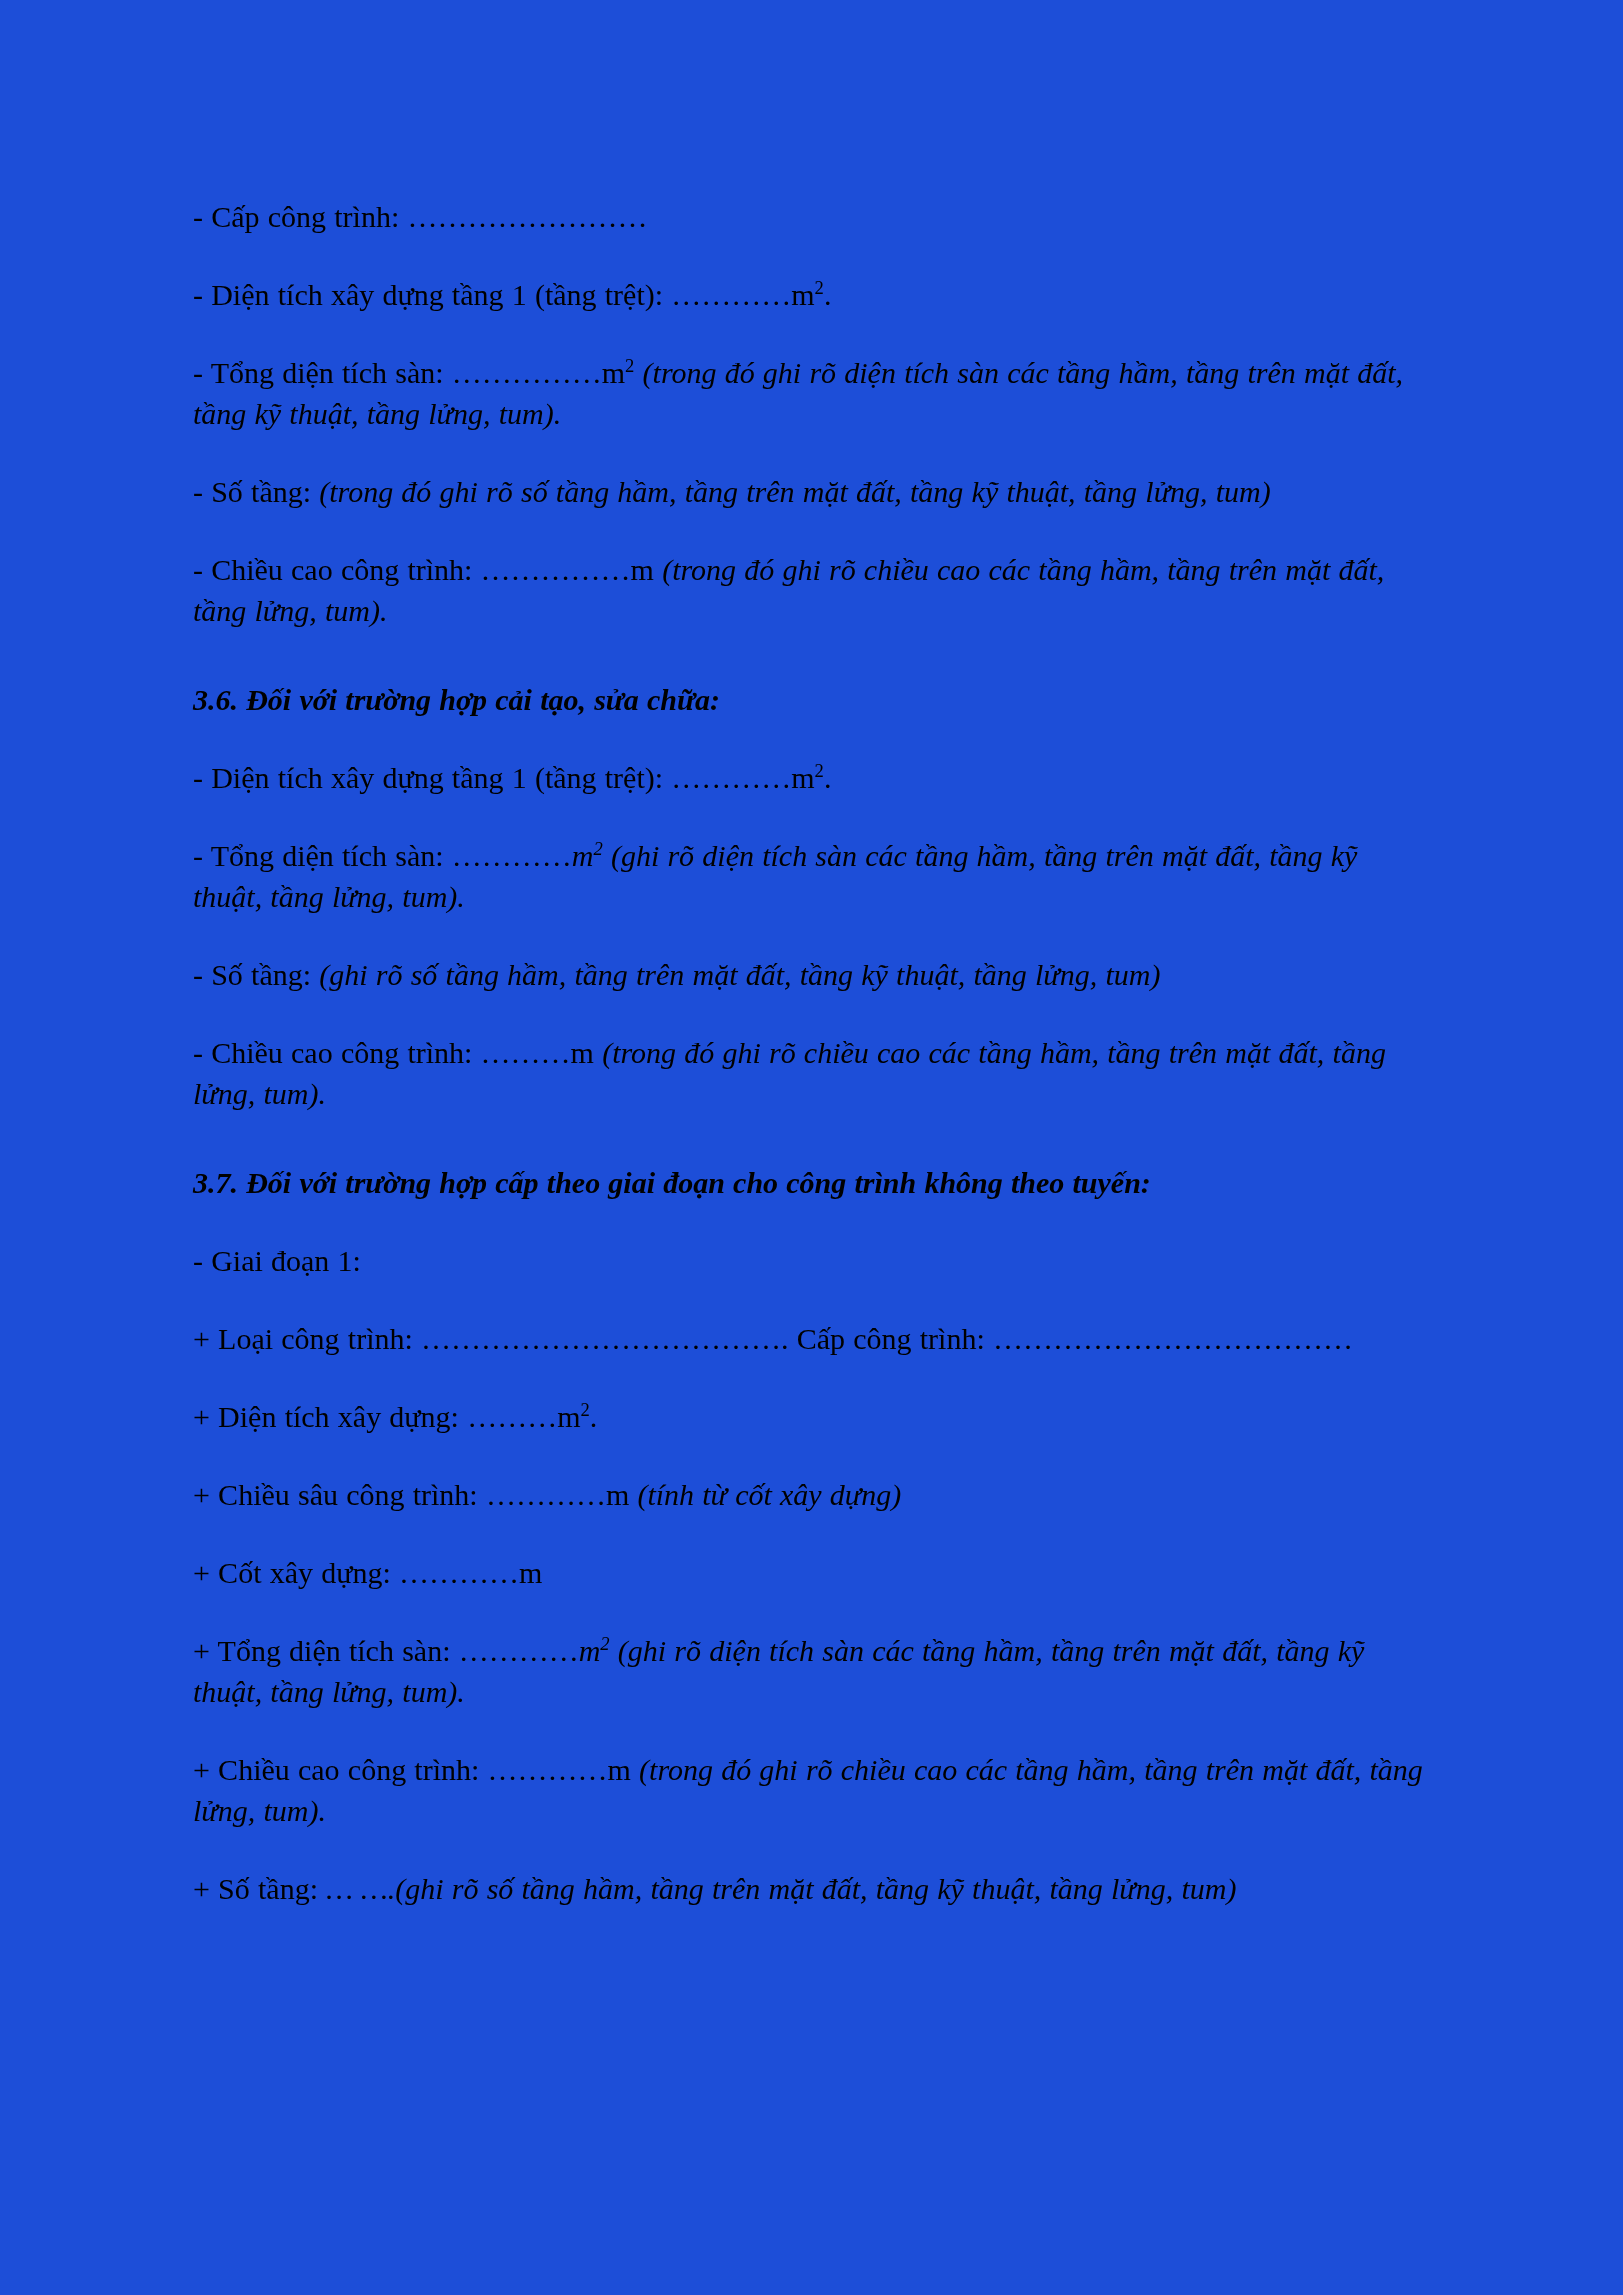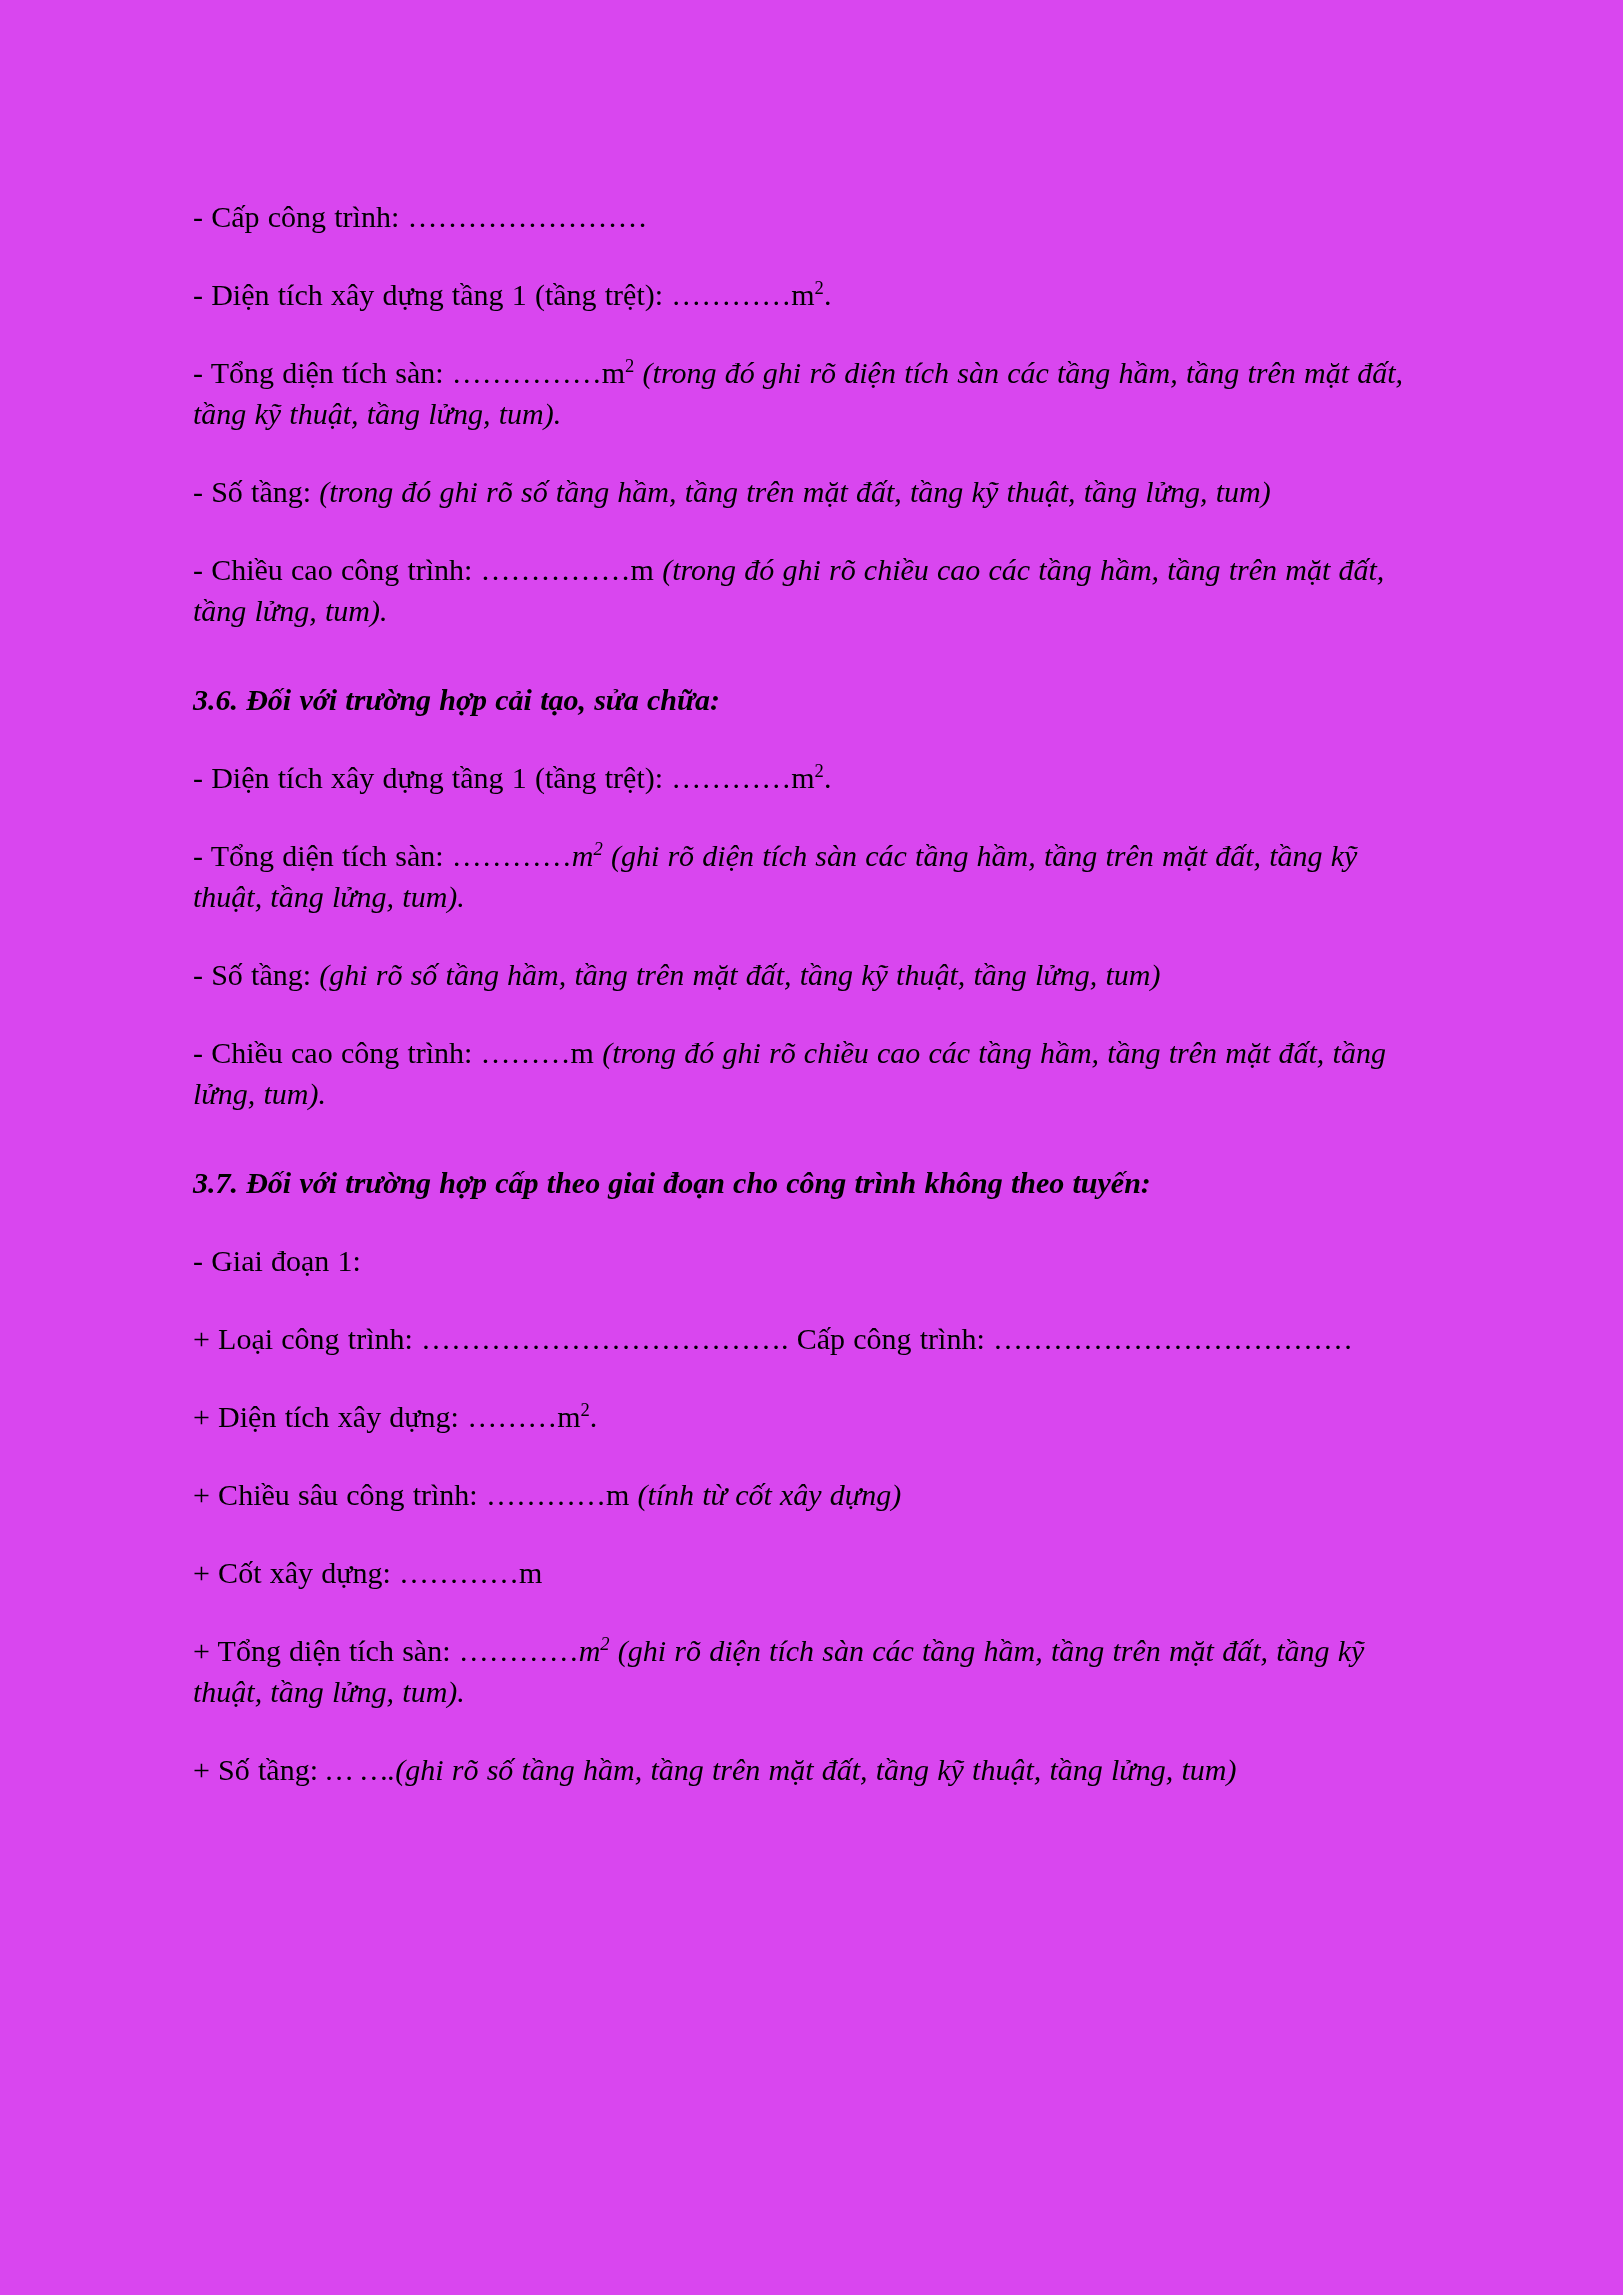--- a/index.html
+++ b/index.html
@@ -12,21 +12,21 @@
     height: 2295px;
     position: relative;
     overflow: hidden;
   }
   .page {
     position: absolute;
     left: 0;
     top: 0;
     width: 1623px;
     height: 2295px;
-    background: #d946ef;
+    background: #1d4ed8;
     color: #000000;
   }
   .content {
     position: absolute;
     left: 193px;
     top: 196px;
     width: 1241px;
   }
   p.para {
     font-family: "Liberation Serif", "DejaVu Serif", serif;
@@ -65,16 +65,17 @@
       <p class="para"><span>- Tổng diện tích sàn: …………</span><span class="i">m</span><sup class="run-sup i">2</sup><span class="i"> (ghi rõ diện tích sàn các tầng hầm, tầng trên mặt đất, tầng kỹ thuật, tầng lửng, tum).</span></p>
       <p class="para"><span>- Số tầng: </span><span class="i">(ghi rõ số tầng hầm, tầng trên mặt đất, tầng kỹ thuật, tầng lửng, tum)</span></p>
       <p class="para"><span>- Chiều cao công trình: ………m </span><span class="i">(trong đó ghi rõ chiều cao các tầng hầm, tầng trên mặt đất, tầng lửng, tum).</span></p>
       <p class="para heading"><span class="bi">3.7. Đối với trường hợp cấp theo giai đoạn cho công trình không theo tuyến:</span></p>
       <p class="para"><span>- Giai đoạn 1:</span></p>
       <p class="para"><span>+ Loại công trình: ………………………………. Cấp công trình: ………………………………</span></p>
       <p class="para"><span>+ Diện tích xây dựng: ………m</span><sup class="run-sup">2</sup><span>.</span></p>
       <p class="para"><span>+ Chiều sâu công trình: …………m </span><span class="i">(tính từ cốt xây dựng)</span></p>
       <p class="para"><span>+ Cốt xây dựng: …………m</span></p>
       <p class="para"><span>+ Tổng diện tích sàn: …………</span><span class="i">m</span><sup class="run-sup i">2</sup><span class="i"> (ghi rõ diện tích sàn các tầng hầm, tầng trên mặt đất, tầng kỹ thuật, tầng lửng, tum).</span></p>
+      <p class="para"><span>+ Chiều cao công trình: …………m </span><span class="i">(trong đó ghi rõ chiều cao các tầng hầm, tầng trên mặt đất, tầng lửng, tum).</span></p>
       <p class="para"><span>+ Số tầng: </span><span class="i">… ….(ghi rõ số tầng hầm, tầng trên mặt đất, tầng kỹ thuật, tầng lửng, tum)</span></p>
     </div>
 </div>
 
 
 </body></html>

